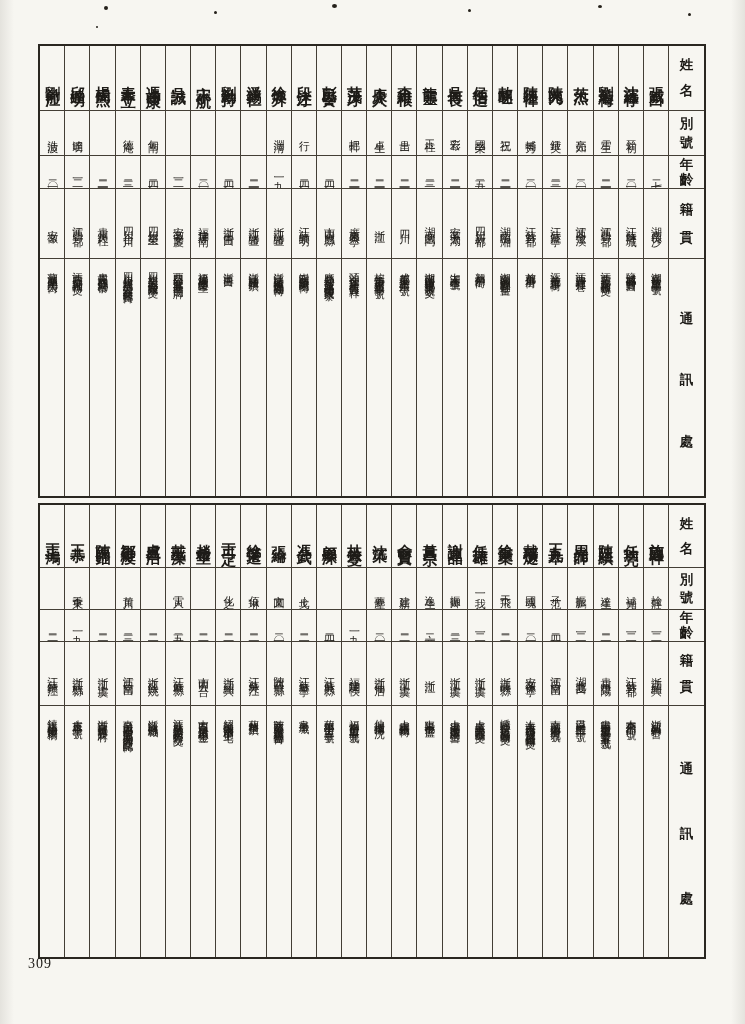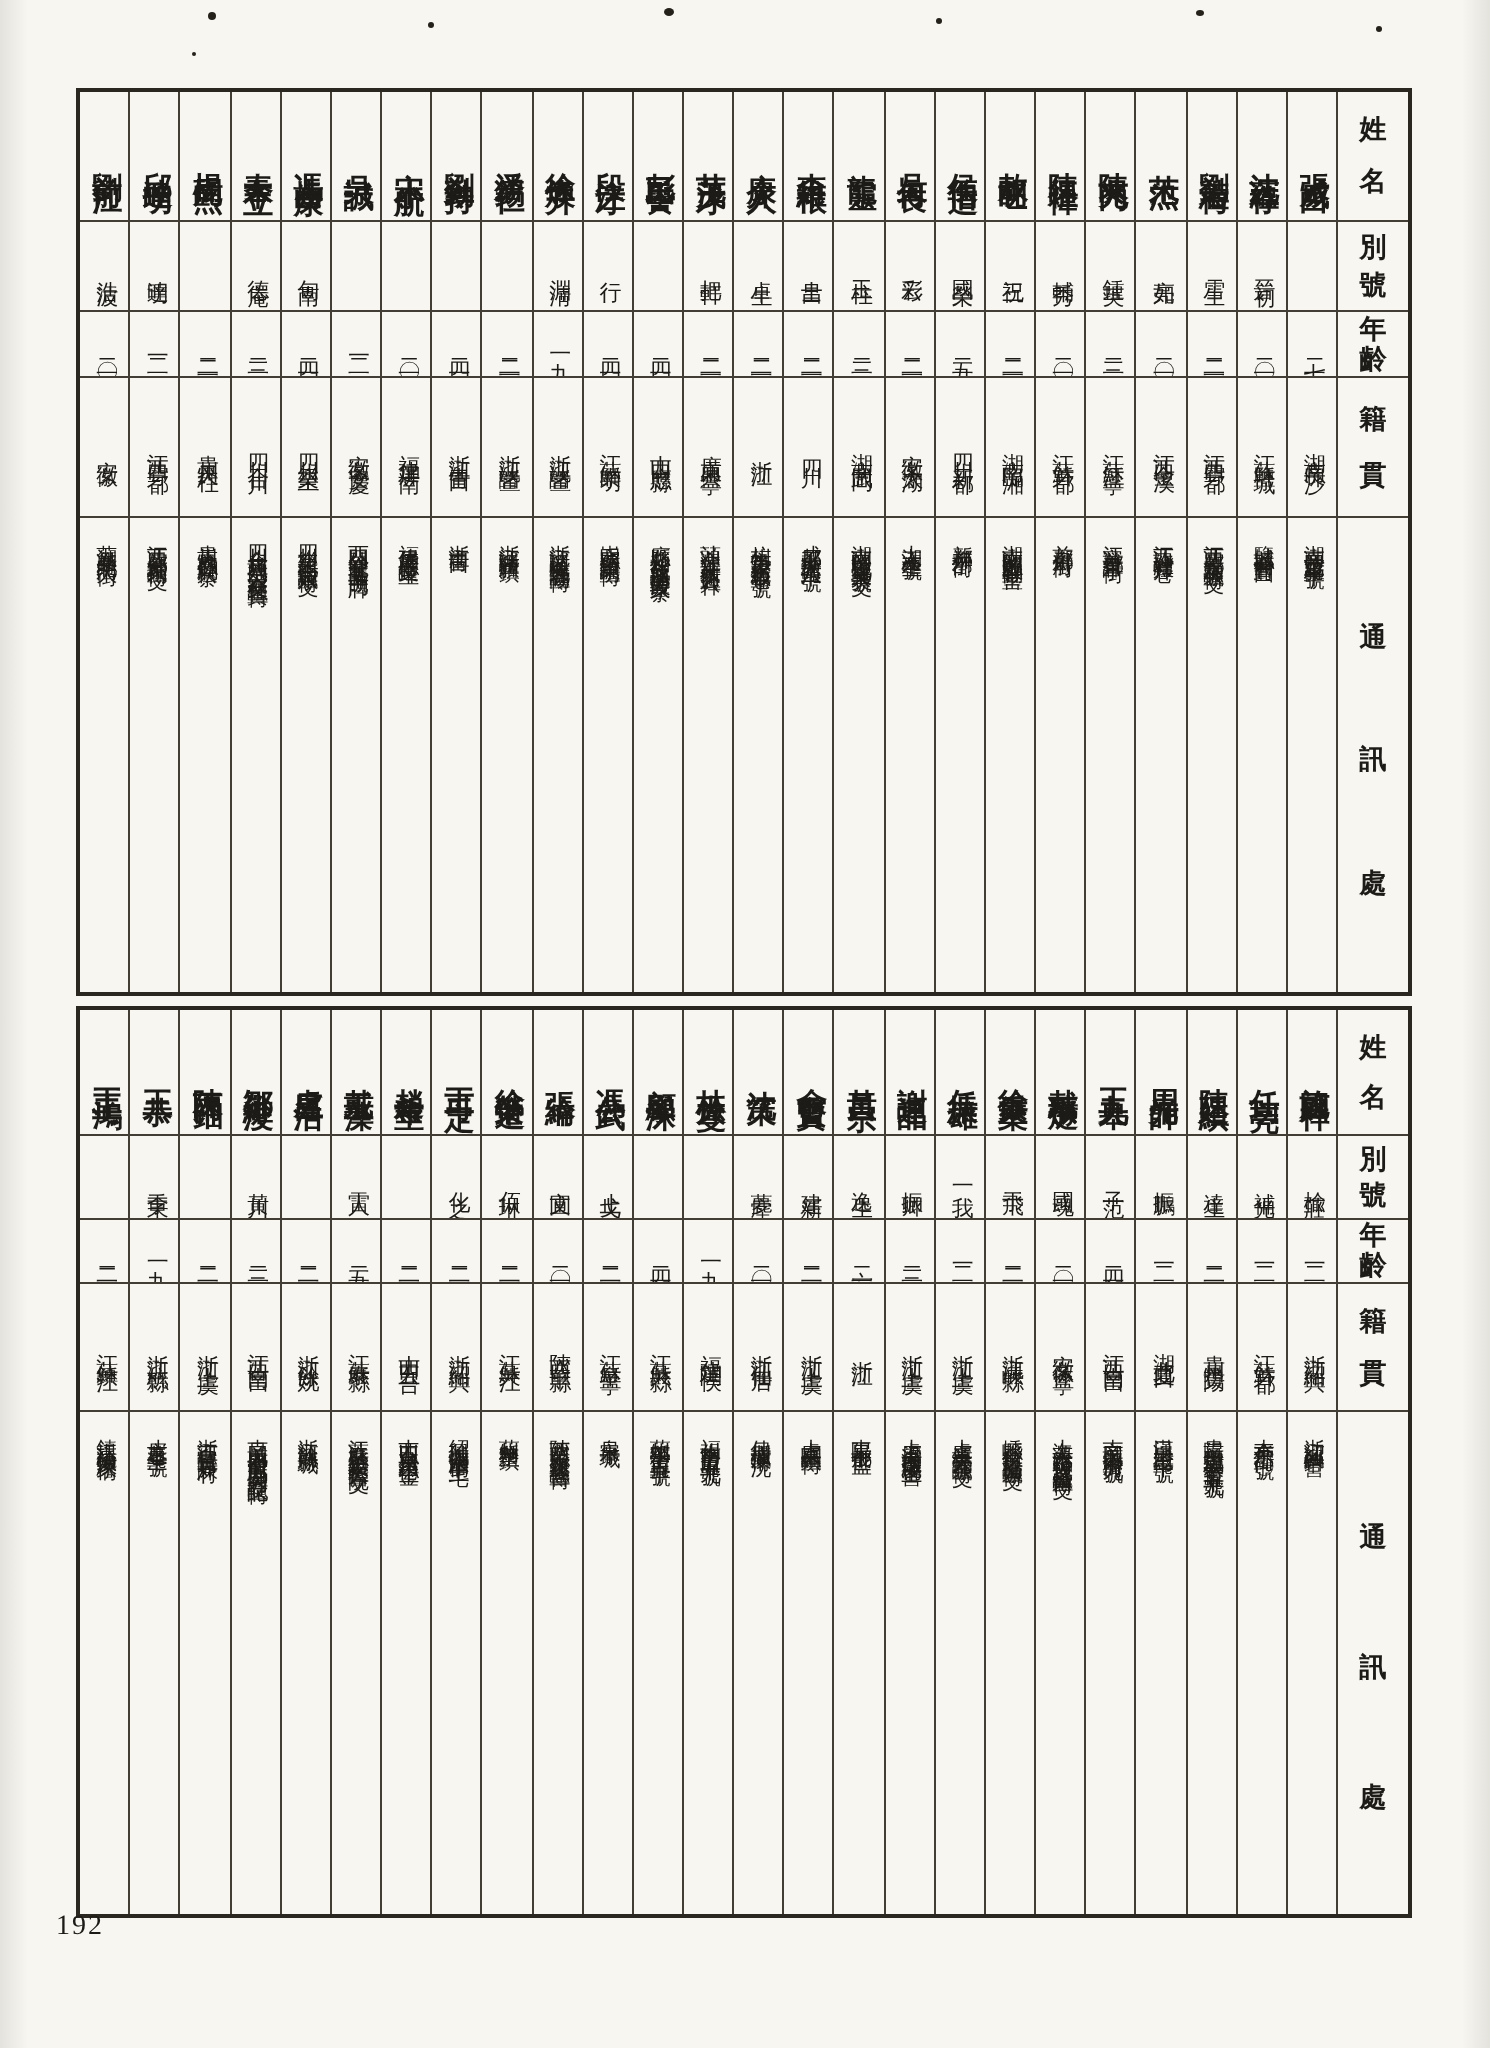--- a/index.html
+++ b/index.html
@@ -970,14 +970,14 @@
         </div>
         <div class="cell native-cell">
           <span class="v">江蘇鎮江</span>
         </div>
         <div class="cell address-cell">
           <span class="v">鎮江高橋鎮侯家橋</span>
         </div>
       </div>
     </section>
 
-  <div class="page-number">192</div>
+  <div class="page-number">309</div>
 </div>
 
 </body></html>

